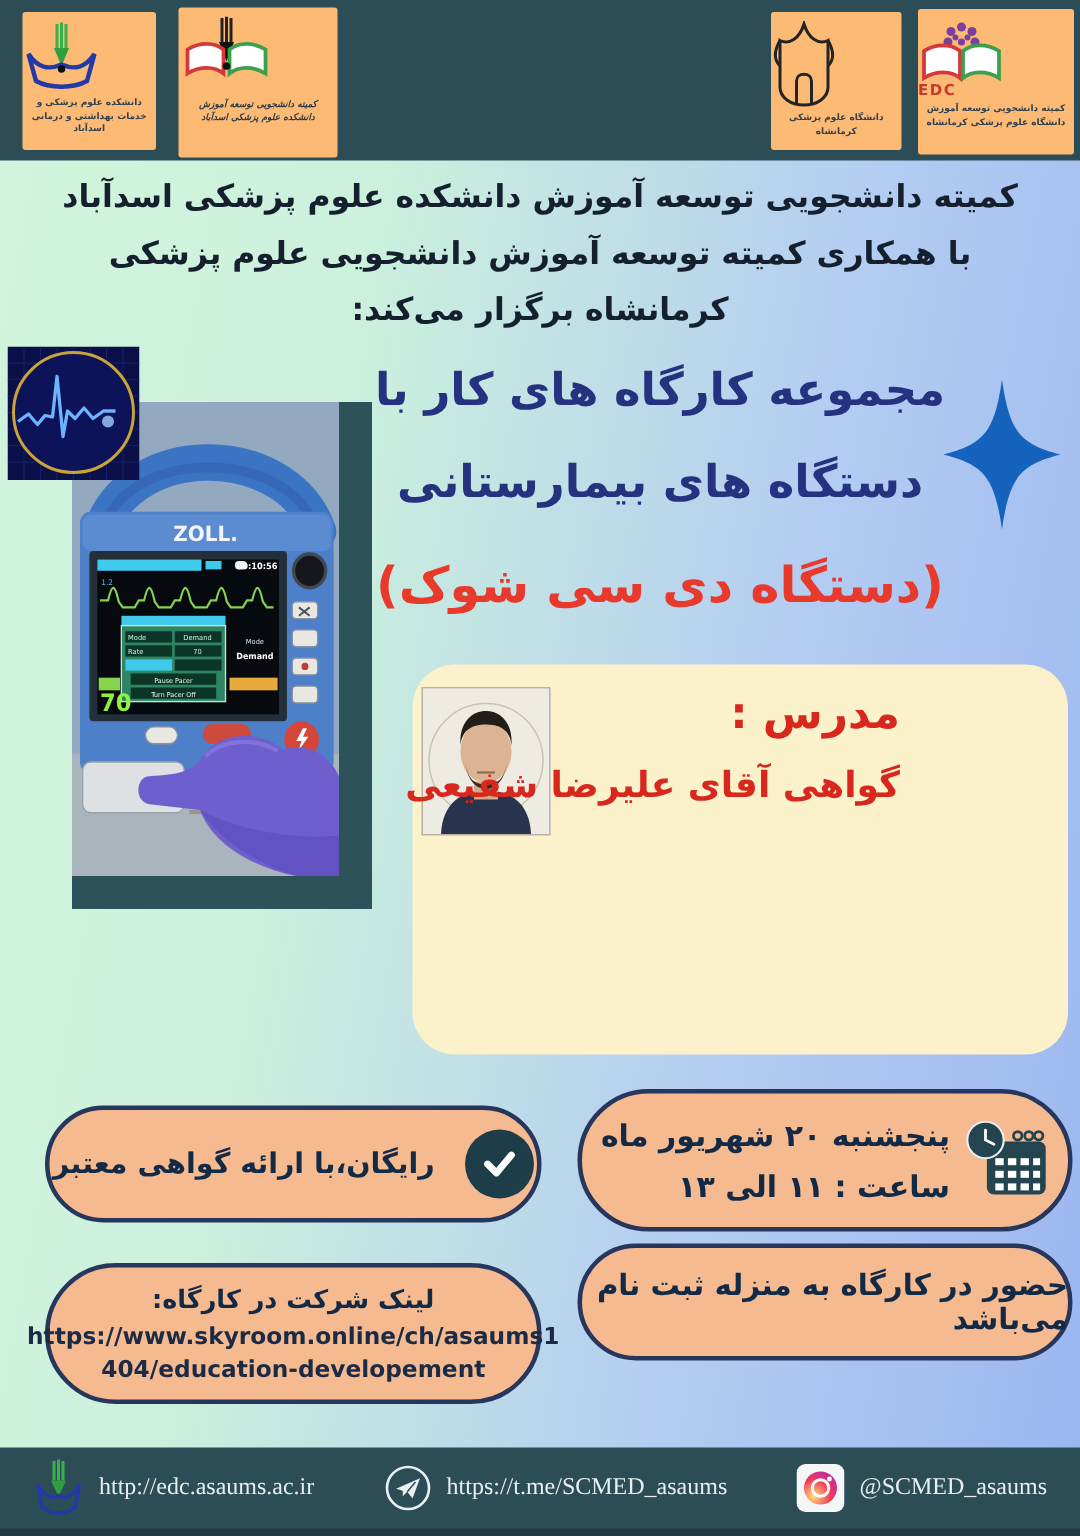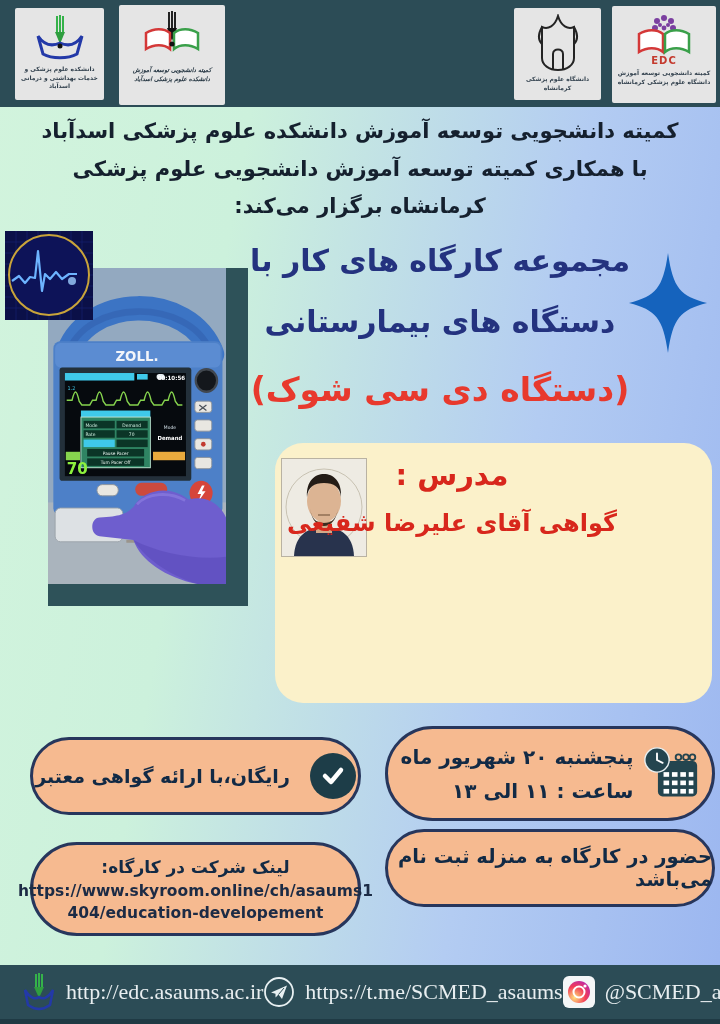--- a/index.html
+++ b/index.html
@@ -3,22 +3,22 @@
 <meta charset="utf-8">
 <style>
   * { margin:0; padding:0; box-sizing:border-box; }
   html,body { width:720px; height:1024px; }
   body { font-family:"DejaVu Sans", sans-serif; position:relative; overflow:hidden; }
   .poster { position:absolute; inset:0; width:720px; height:1024px;
     background:linear-gradient(100deg,#d2f4dd 0%,#ccf1dc 30%,#b3ccf2 68%,#9bb6f0 100%); }
 
   
   .topband { position:absolute; left:0; top:0; width:720px; height:107px; background:#2c4c56; }
-  .logo-card { position:absolute; background:#e5e5e5; border-radius:2px; display:flex; flex-direction:column;
-    align-items:center; justify-content:flex-start; padding-top:6px; overflow:hidden; }
+  .logo-card { position:absolute; background:#fdba74; border-radius:2px; display:flex; flex-direction:column;
+    align-items:flex-start; justify-content:flex-start; padding-top:6px; overflow:hidden; }
   .logo-card .cap { font-size:6px; font-weight:bold; color:#31404d; text-align:center; line-height:1.45;
     direction:rtl; margin-top:3px; padding:0 3px; }
   .logo-card .cap.script { font-style:italic; color:#2a3a46; }
   .edc-label { font-size:10px; font-weight:bold; color:#c43a2e; letter-spacing:1px; line-height:1; }
 
   
   .intro { position:absolute; left:40px; top:113px; width:640px; text-align:center; direction:rtl;
     color:#15202e; font-weight:bold; font-size:21px; line-height:37.5px; }
 
   
@@ -31,21 +31,21 @@
   .ecg-badge { position:absolute; left:5px; top:231px; width:88px; height:89px; z-index:3; }
   .device-frame { position:absolute; left:48px; top:268px; width:200px; height:338px;
     background:#2e5259; z-index:2; }
   .device-frame svg { display:block; width:178px; height:316px; }
 
   
   .inst-card { position:absolute; left:275px; top:443px; width:437px; height:260px;
     background:#fbf1ca; border-radius:28px; direction:rtl; }
   .inst-photo { position:absolute; top:15px; left:6px; width:86px; height:99px; border:1px solid #b9b2a2;
     background:#efece4; overflow:hidden; }
-  .inst-top { position:absolute; top:10px; right:95px; width:330px; text-align:center; }
+  .inst-top { position:absolute; top:10px; right:112px; width:330px; text-align:right; }
   .inst-heading { color:#d8271c; font-weight:bold; font-size:29px; line-height:44px; }
   .inst-name { color:#d8271c; font-weight:bold; font-size:24px; line-height:40px; margin-top:6px; }
   .inst-creds { position:absolute; top:158px; left:0; width:100%; text-align:center;
     color:#2e2e2e; font-size:18.5px; font-weight:bold; line-height:33px; }
 
   
   .pill { position:absolute; background:#f6ba90; border:3px solid #27365c; border-radius:50px;
     display:flex; align-items:center; justify-content:center; direction:rtl;
     color:#122a45; font-weight:bold; }
   .pill-free   { left:30px;  top:737px; width:331px; height:78px; gap:20px; font-size:19px; }
@@ -57,21 +57,21 @@
   .pill-attend { left:385px; top:829px; width:330px; height:78px; font-size:19.5px; }
   .check-badge { width:46px; height:46px; flex:0 0 46px; border-radius:50%; background:#1d3d48;
     display:flex; align-items:center; justify-content:center; }
   .cal-icon { width:56px; height:56px; flex:0 0 56px; }
 
   
   .footer { position:absolute; left:0; top:965px; width:720px; height:59px; background:#2c4c56;
     border-bottom:5px solid #1f3a44; display:flex; align-items:center; justify-content:space-between;
     padding:0 22px; }
   .f-item { display:flex; align-items:center; gap:10px; color:#e8eef0;
-    font-family:"Liberation Serif", serif; font-size:22px; }
+    font-family:"Liberation Serif", serif; font-size:16px; }
 </style>
 </head>
 <body>
 
 <div class="poster">
 
   <div class="topband">
 
     <div class="logo-card" style="left:15px; top:8px; width:89px; height:92px;">
       <svg width="52" height="48" viewBox="0 0 52 48">

